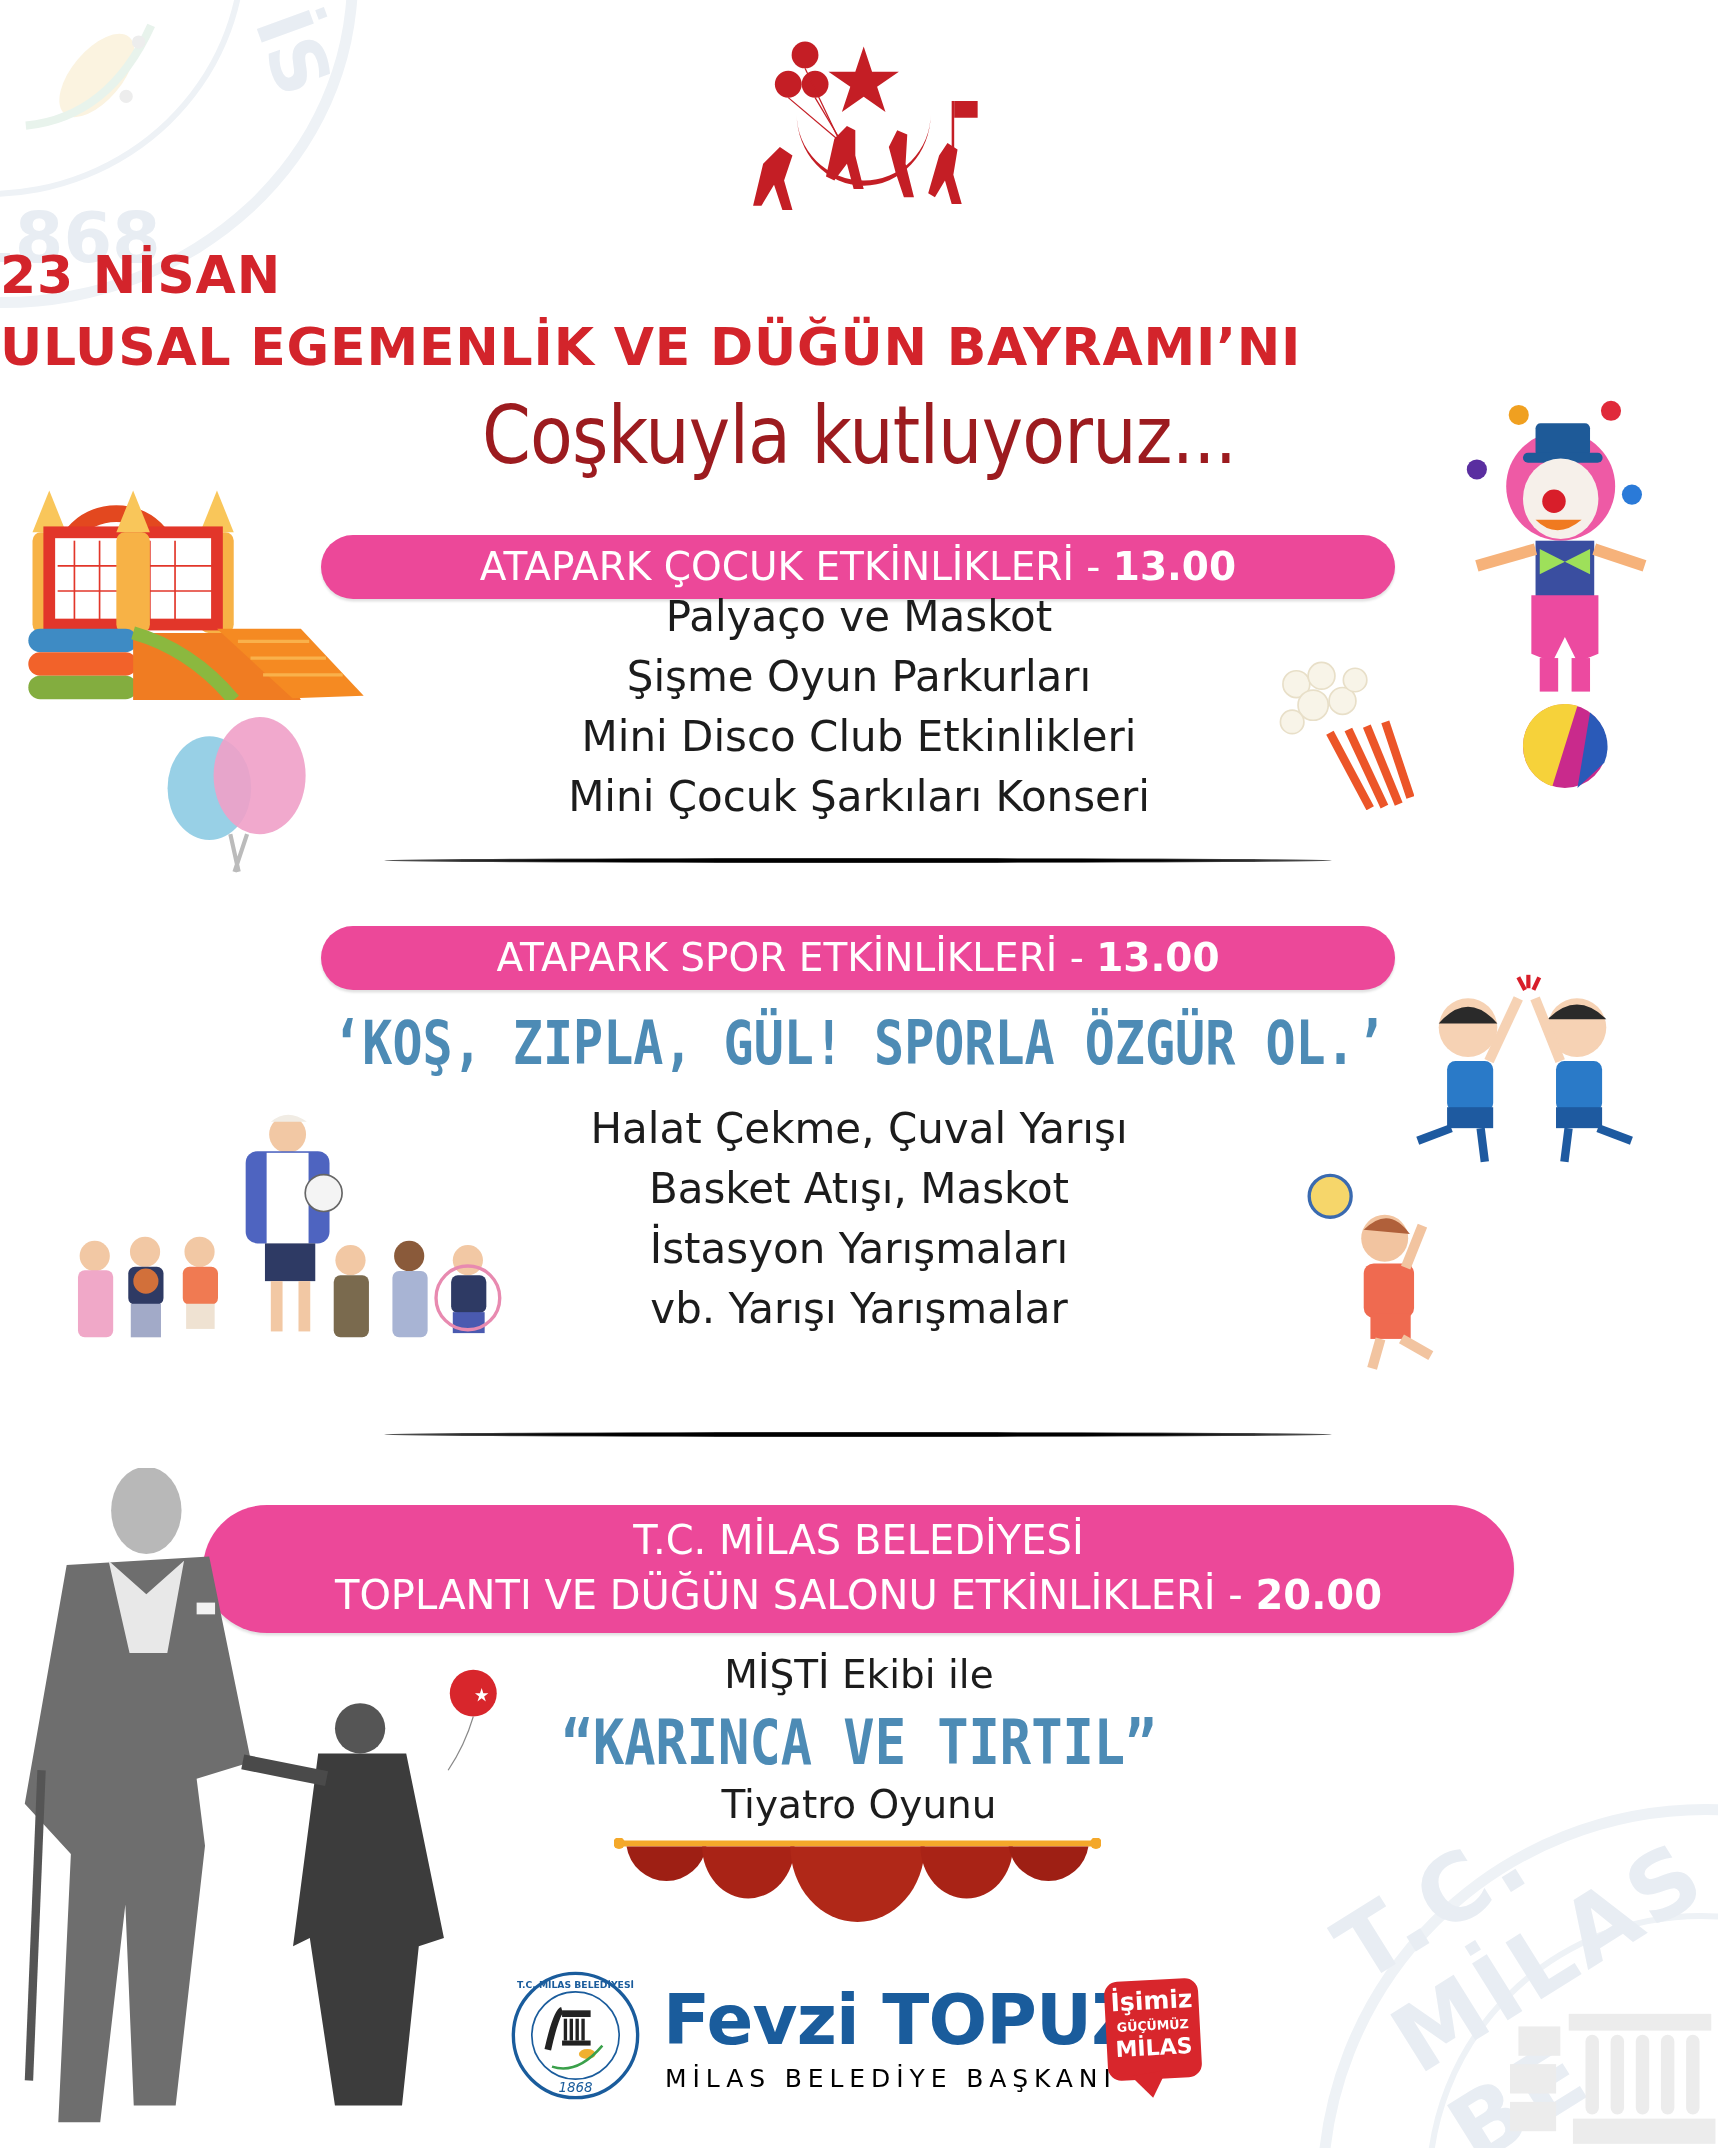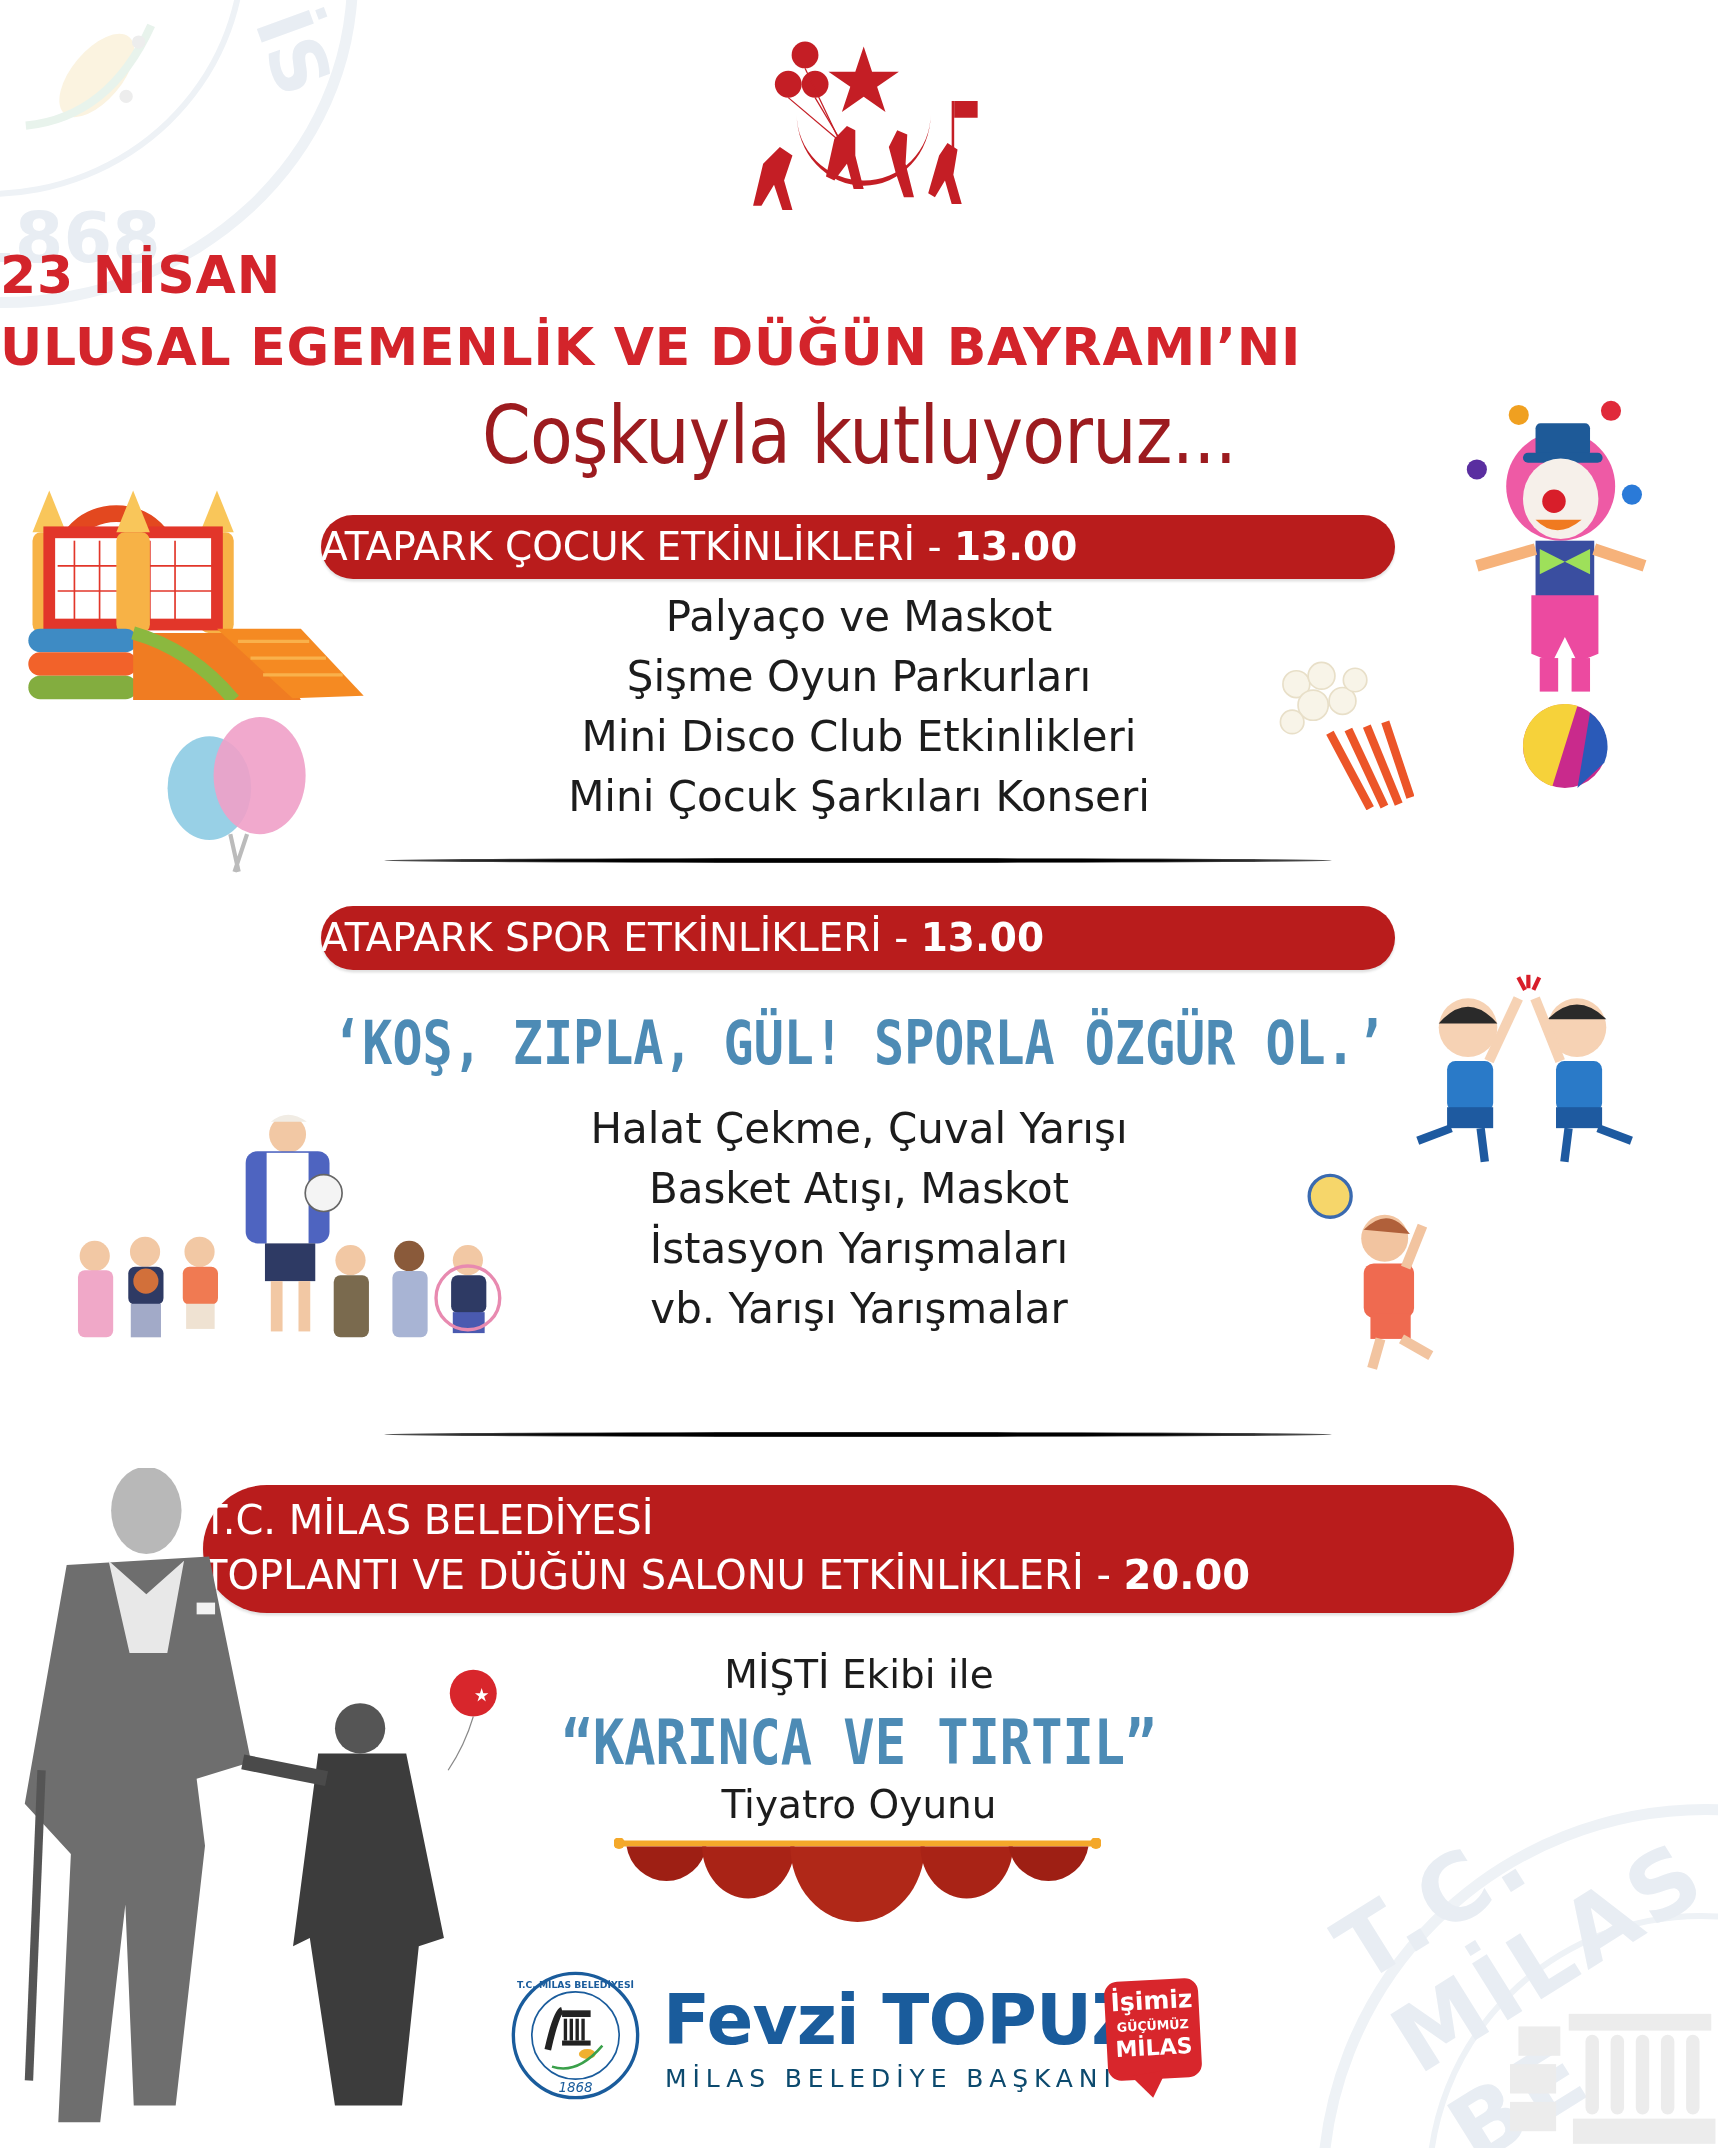--- a/index.html
+++ b/index.html
@@ -20,23 +20,24 @@
     color: #d3242b; font-family: "DejaVu Sans", sans-serif; font-weight: bold;
     letter-spacing: 0.8px;
   }
   .script {
     position: absolute; left: 0; width: 1718px; text-align: center;
     color: #9c1b1f; font-family: "DejaVu Sans", sans-serif; font-size: 70px;
     transform: scaleY(1.15); letter-spacing: -0.8px;
   }
 
   .pill {
-    position: absolute; background: #b91c1c; color: #fff; border-radius: 34px;
-    font-family: "DejaVu Sans", sans-serif;
+    position: absolute; background: #ec4899; color: #fff; border-radius: 34px;
+    text-align: center; font-family: "DejaVu Sans", sans-serif;
     box-shadow: 0 2.5px 2.5px rgba(0,0,0,0.12);
+    margin-top: 20px;
   }
   .pill .t { font-weight: normal; }
   .pill .time { font-weight: bold; }
 
   .list { position: absolute; left: 0; width: 1718px; text-align: center; color: #1c1c1c;
           font-family: "DejaVu Sans", sans-serif; font-size: 42px; }
   .list div { height: 60px; line-height: 60px; }
 
   .divider {
     position: absolute; height: 5px;
@@ -44,21 +45,21 @@
     border-radius: 50%;
   }
 
   .slogan {
     position: absolute; left: 0; width: 1718px; text-align: center; color: #4d8bb5;
     font-family: "DejaVu Sans Mono", monospace; font-weight: bold; font-size: 50px;
     transform: scaleY(1.2);
   }
 
   .brand-name { position: absolute; color: #1a5c9c; font-family: "DejaVu Sans", sans-serif; font-weight: bold; font-size: 69px; letter-spacing: -0.8px; }
-  .brand-sub { position: absolute; color: #0c4a6e; font-family: "DejaVu Sans", sans-serif; font-size: 25px; letter-spacing: 5.9px; }
+  .brand-sub { position: absolute; color: #000000; font-family: "DejaVu Sans", sans-serif; font-size: 25px; letter-spacing: 5.9px; }
   .badge {
     position: absolute; background: #d8262c; color: #fff; text-align: center;
     font-family: "DejaVu Sans", sans-serif; font-weight: bold; border-radius: 13.4px;
     transform: rotate(-3deg);
   }
 </style>
 </head>
 <body>
 
 <div class="wm-ring" style="left:-352px; top:-352px; width:688px; height:638px;"></div>

